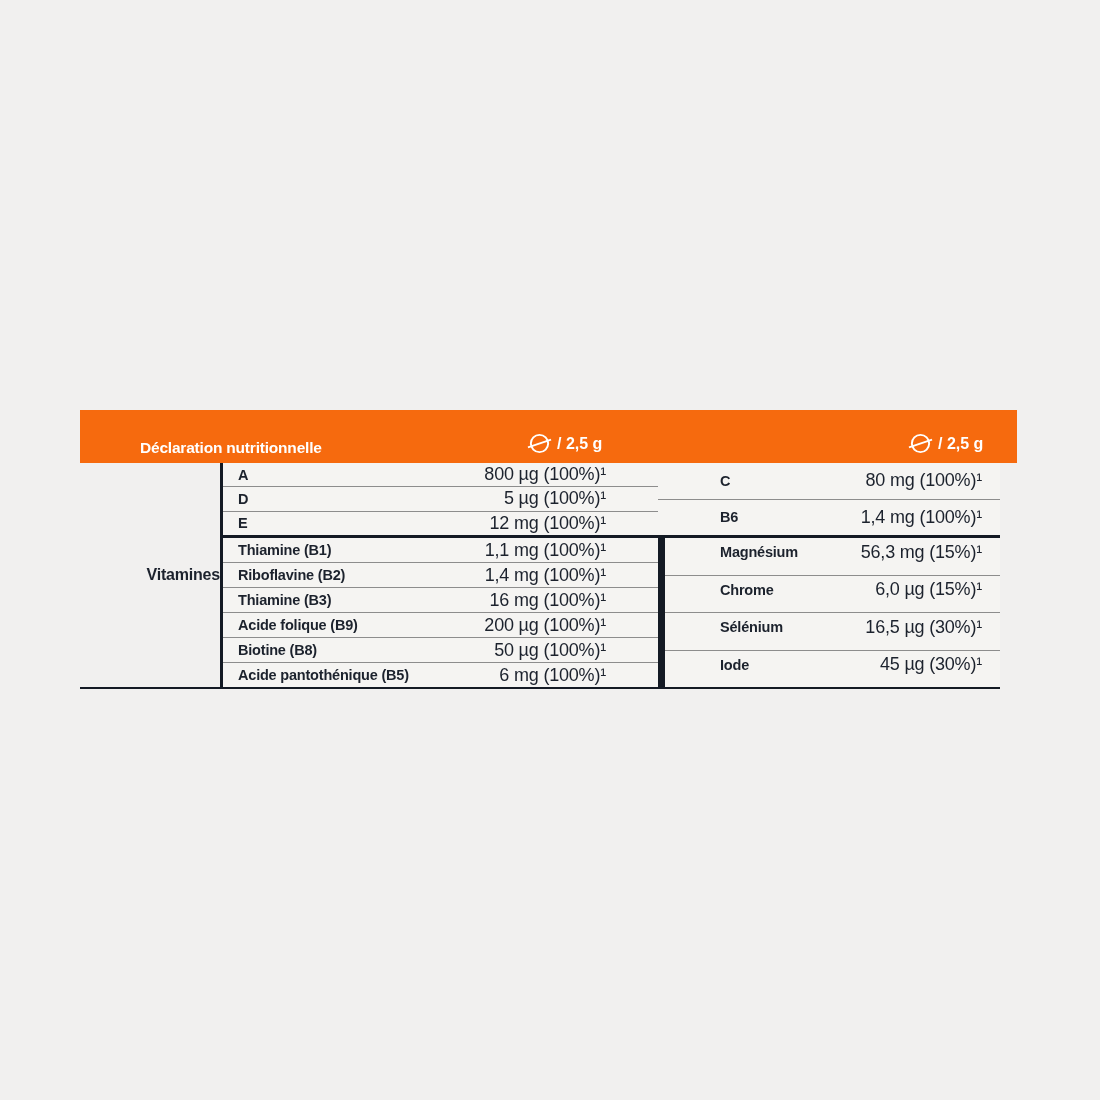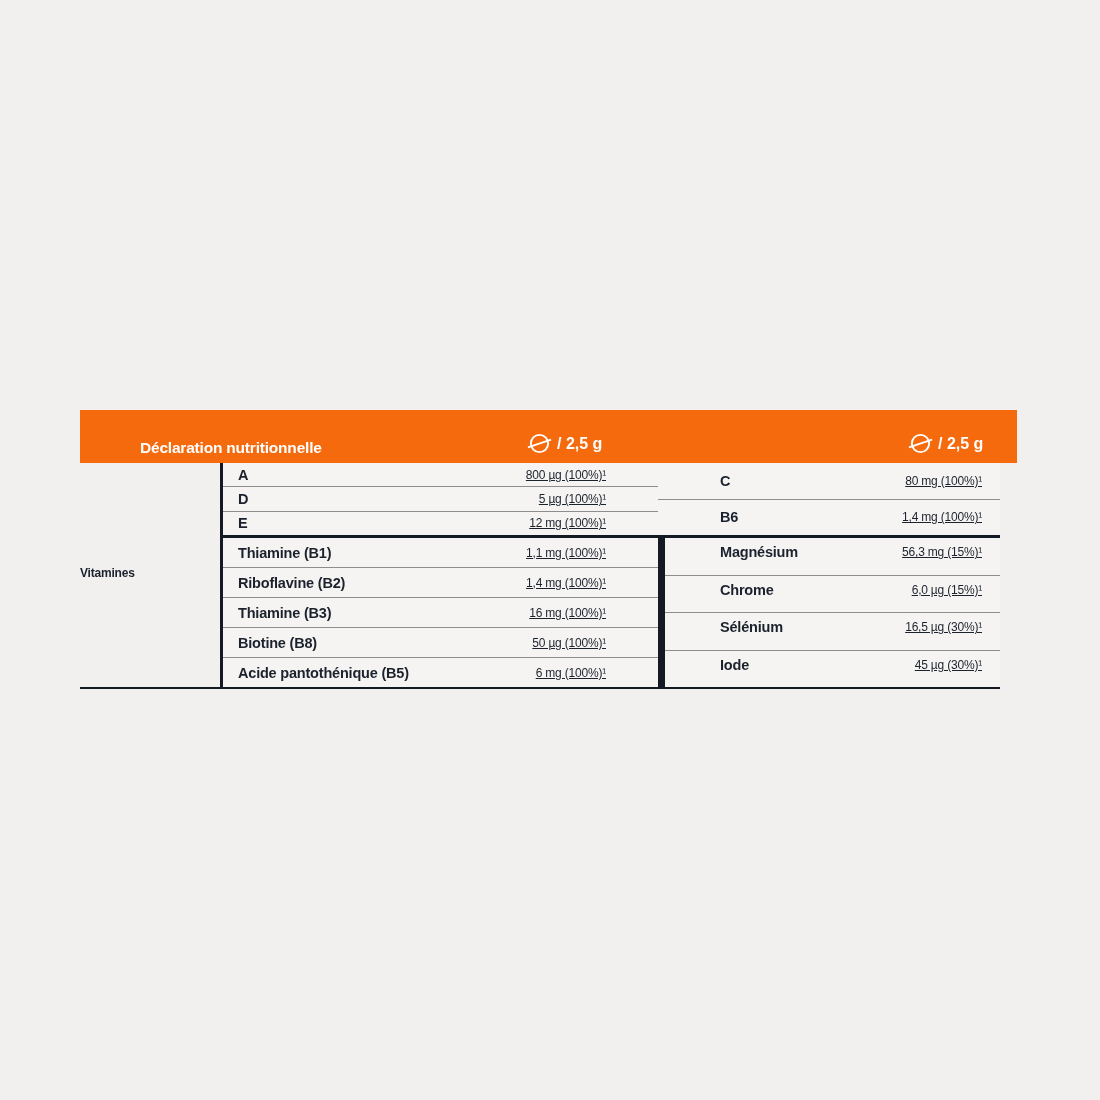--- a/index.html
+++ b/index.html
@@ -42,29 +42,29 @@
   .vbar{width:7px;background:#141a24;}
   .row{
     flex:1;display:flex;justify-content:space-between;align-items:center;
     box-sizing:border-box;border-bottom:1px solid #8d8d8d;
   }
   .row:last-child{border-bottom:none;}
   .tl .row,.bl .row{padding:0 52px 0 16px;}
   .tr .row{padding:0 18px 0 62px;}
   .br .row{padding:0 18px 8px 55px;}
   .lbl{font-weight:700;font-size:14.5px;letter-spacing:-0.2px;white-space:nowrap;}
-  .val{font-weight:400;font-size:12px;letter-spacing:-0.2px;white-space:nowrap;text-decoration:underline;}
+  .val{font-weight:400;font-size:18px;letter-spacing:-0.2px;white-space:nowrap;}
   
   .left-border{position:absolute;left:220px;top:463px;width:3px;height:224px;background:#141a24;}
   .mid-rule{position:absolute;left:222px;top:535px;width:778px;height:3px;background:#141a24;}
   .bottom-rule{position:absolute;left:80px;top:687px;width:920px;height:2px;background:#141a24;}
   
   .side-label{
-    position:absolute;left:80px;top:566px;width:140px;text-align:left;
-    font-weight:700;font-size:12px;letter-spacing:-0.2px;
+    position:absolute;left:80px;top:566px;width:140px;text-align:right;
+    font-weight:700;font-size:16px;letter-spacing:-0.2px;
   }
 </style>
 </head>
 <body>
 
 <div class="stage">
 
   <div class="header-bar">
     <div class="header-title">Déclaration nutritionnelle</div>
 
@@ -124,20 +124,24 @@
       </div>
       <div class="row">
         <span class="lbl">Riboflavine (B2)</span>
         <span class="val">1,4 mg (100%)¹</span>
       </div>
       <div class="row">
         <span class="lbl">Thiamine (B3)</span>
         <span class="val">16 mg (100%)¹</span>
       </div>
       <div class="row">
+        <span class="lbl">Acide folique (B9)</span>
+        <span class="val">200 µg (100%)¹</span>
+      </div>
+      <div class="row">
         <span class="lbl">Biotine (B8)</span>
         <span class="val">50 µg (100%)¹</span>
       </div>
       <div class="row">
         <span class="lbl">Acide pantothénique (B5)</span>
         <span class="val">6 mg (100%)¹</span>
       </div>
     </div>
     <div class="vbar"></div>
     <div class="col br">

